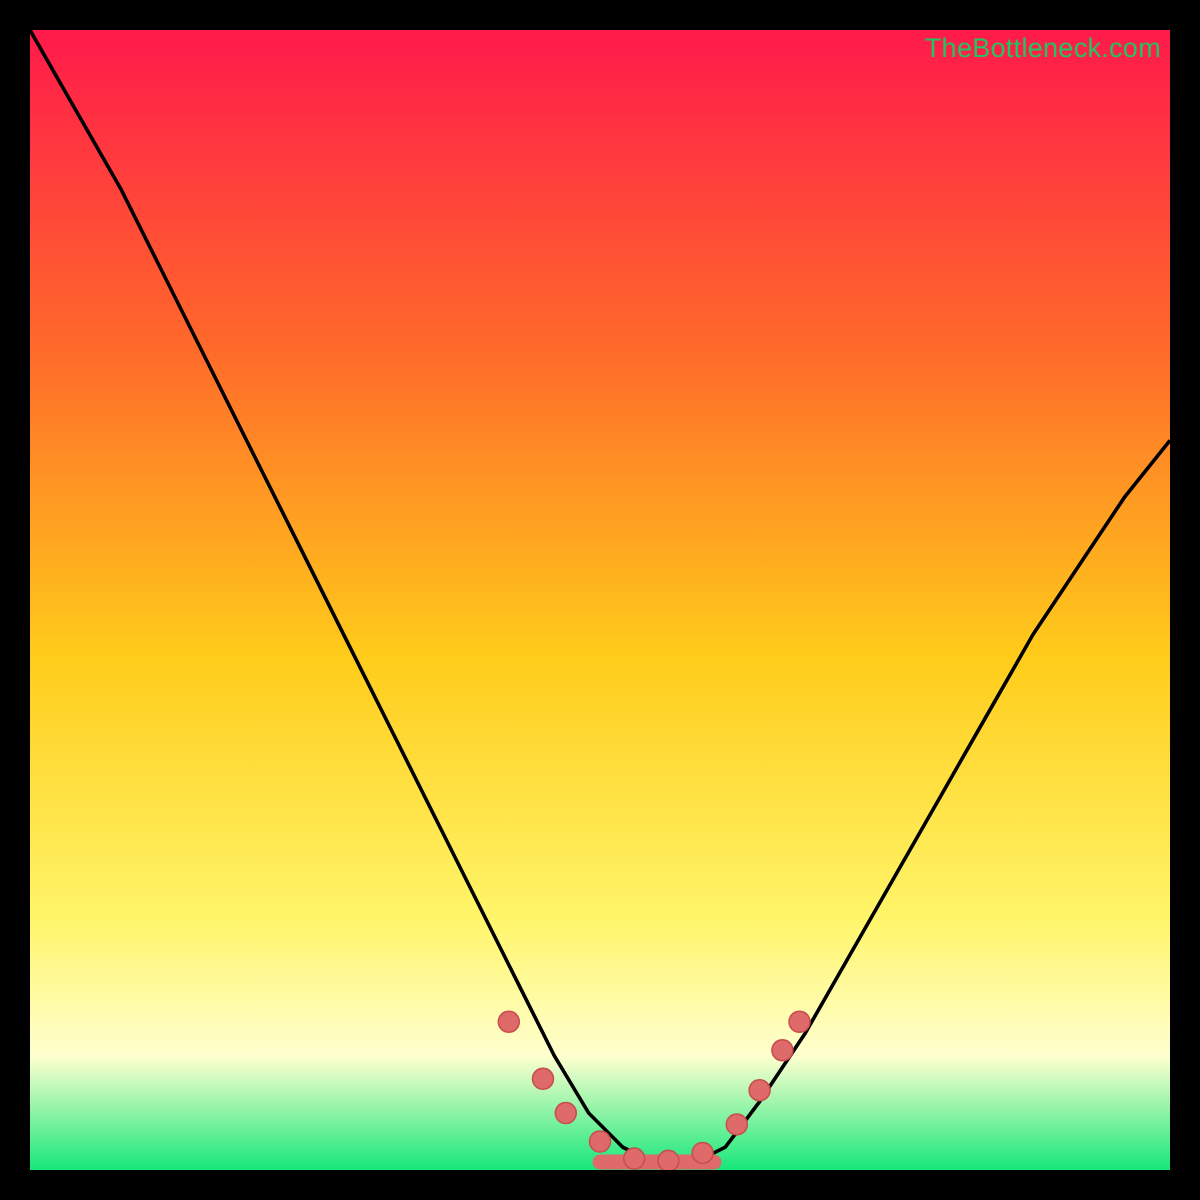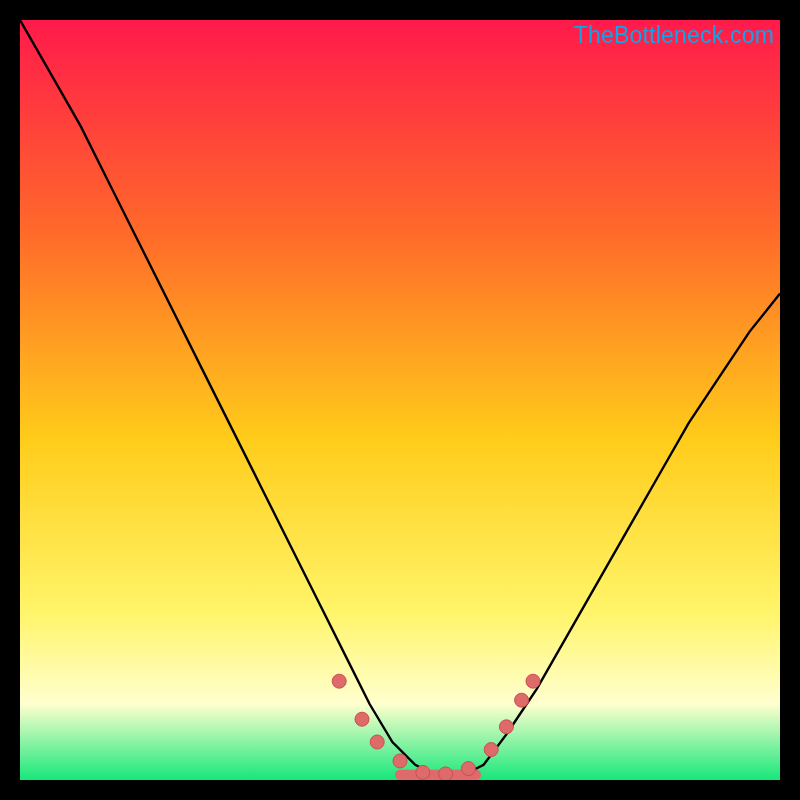--- a/index.html
+++ b/index.html
@@ -23,22 +23,22 @@
     position: absolute;
     left: 0;
     top: 0;
     width: 760px;
     height: 760px;
   }
   .watermark {
     position: absolute;
     top: 2px;
     right: 6px;
-    color: #0ea5e9;
-    font-size: 23px;
+    color: #22c55e;
+    font-size: 18px;
     letter-spacing: 0.2px;
     font-weight: 500;
     z-index: 10;
   }
   svg { display: block; }
 </style>
 </head>
 <body>
 
 <div class="frame">

